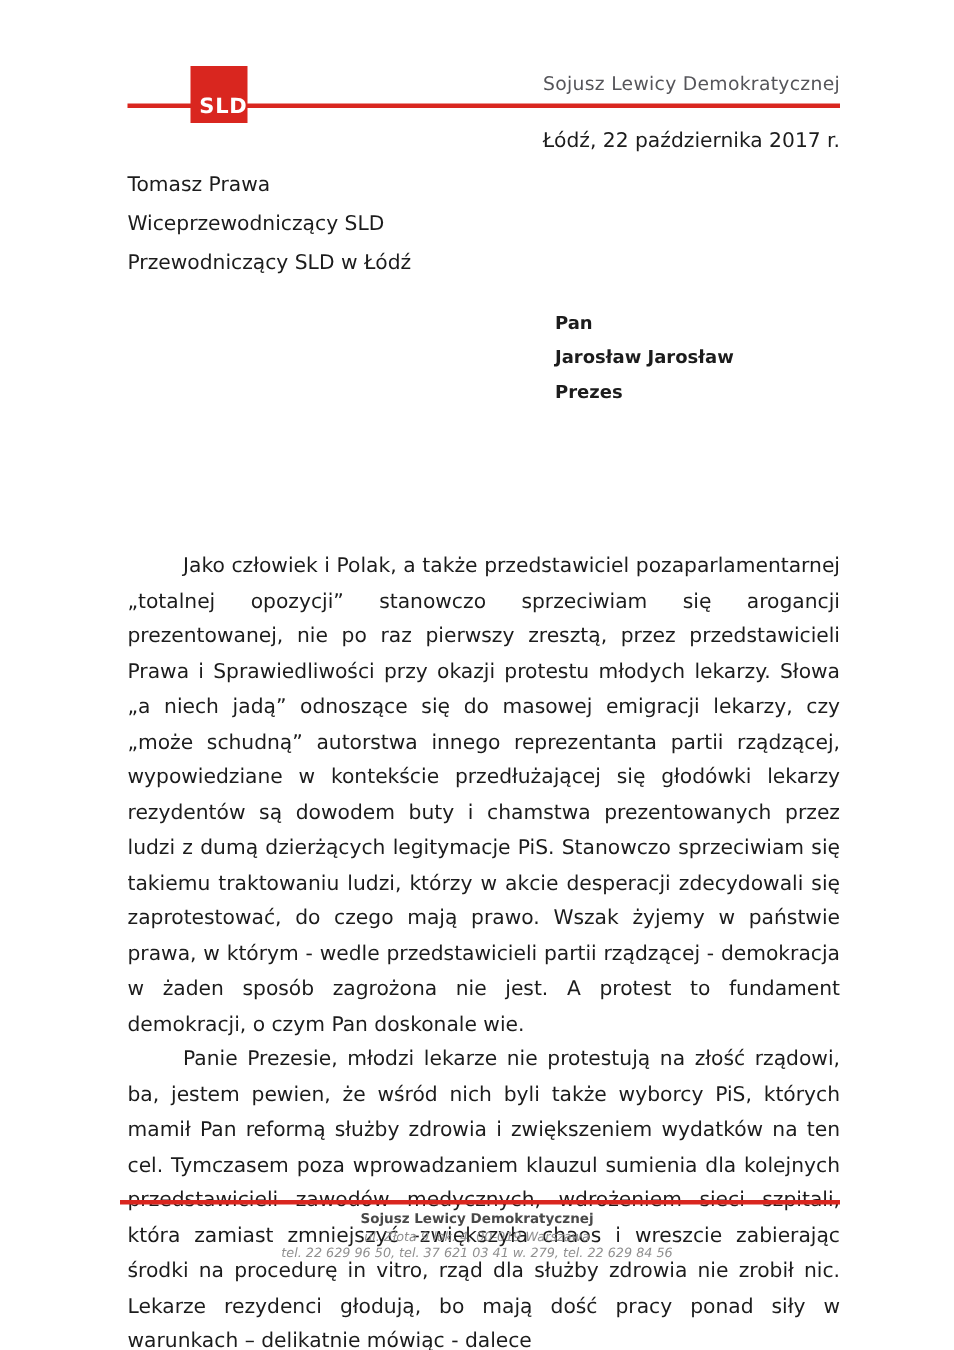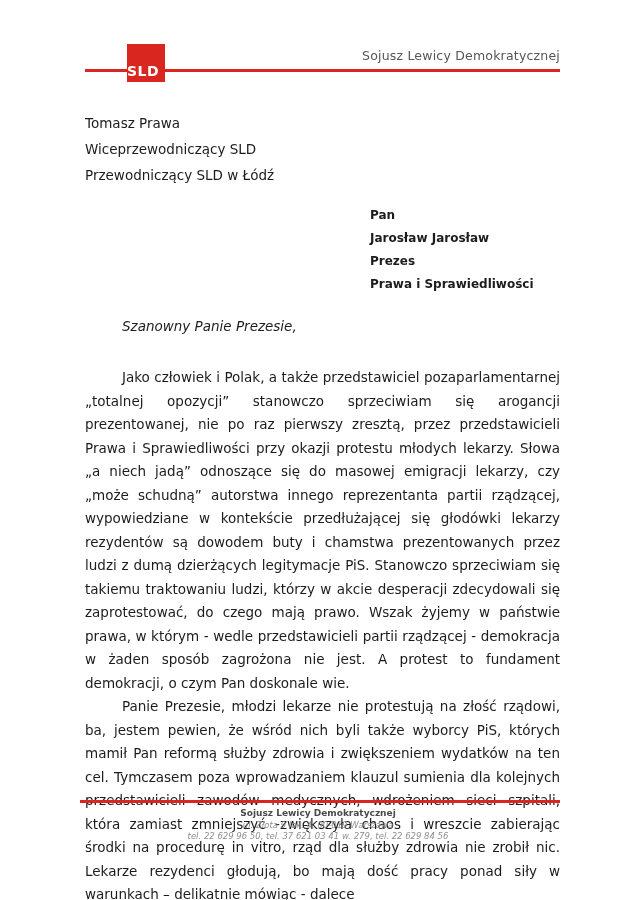--- a/index.html
+++ b/index.html
@@ -15,21 +15,21 @@
   }
 
   
   .hdr-line {
     position:absolute; left:85px; width:475px; top:69px; height:3px;
     background:#d9261f;
   }
   .logo {
     position:absolute; left:127px; top:44px;
     width:38px; height:38px; background:#d9261f;
-    display:flex; align-items:flex-end; justify-content:flex-start;
+    display:flex; align-items:flex-end; justify-content:flex-end;
     z-index:2;
   }
   .logo span {
     color:#ffffff; font-weight:bold; font-size:14px; letter-spacing:.5px;
     line-height:1; padding-bottom:4px;
   }
   .org-name {
     position:absolute; right:76px; top:48px;
     font-size:12.5px; color:#55555a; letter-spacing:.2px;
   }
@@ -75,35 +75,34 @@
 </head>
 <body>
 
 <div class="page">
 
   <div class="hdr-line"></div>
   <div class="logo">
     <span>SLD</span>
   </div>
   <div class="org-name">Sojusz Lewicy Demokratycznej</div>
+  <div class="date-line">Łódź, 22 października 2017 r.</div>
 
   <div class="sender">
     <div>Tomasz Prawa</div>
     <div>Wiceprzewodniczący SLD</div>
     <div>Przewodniczący SLD w Łódź</div>
   </div>
 
   <div class="recipient">
     <div>Pan</div>
     <div>Jarosław Jarosław</div>
     <div>Prezes</div>
-    <div>Prawa i Sprawiedliwości</div>
   </div>
 
-  <div class="salutation">Szanowny Panie Prezesie,</div>
   <div class="body-text">
     <p>Jako człowiek i Polak, a także przedstawiciel pozaparlamentarnej „totalnej opozycji” stanowczo sprzeciwiam się arogancji prezentowanej, nie po raz pierwszy zresztą, przez przedstawicieli Prawa i Sprawiedliwości przy okazji protestu młodych lekarzy. Słowa „a niech jadą” odnoszące się do masowej emigracji lekarzy, czy „może schudną” autorstwa innego reprezentanta partii rządzącej, wypowiedziane w kontekście przedłużającej się głodówki lekarzy rezydentów są dowodem buty i chamstwa prezentowanych przez ludzi z dumą dzierżących legitymacje PiS. Stanowczo sprzeciwiam się takiemu traktowaniu ludzi, którzy w akcie desperacji zdecydowali się zaprotestować, do czego mają prawo. Wszak żyjemy w państwie prawa, w którym - wedle przedstawicieli partii rządzącej - demokracja w żaden sposób zagrożona nie jest. A protest to fundament demokracji, o czym Pan doskonale wie.</p>
     <p>Panie Prezesie, młodzi lekarze nie protestują na złość rządowi, ba, jestem pewien, że wśród nich byli także wyborcy PiS, których mamił Pan reformą służby zdrowia i zwiększeniem wydatków na ten cel. Tymczasem poza wprowadzaniem klauzul sumienia dla kolejnych przedstawicieli zawodów medycznych, wdrożeniem sieci szpitali, która zamiast zmniejszyć -zwiększyła chaos i wreszcie zabierając środki na procedurę in vitro, rząd dla służby zdrowia nie zrobił nic. Lekarze rezydenci głodują, bo mają dość pracy ponad siły w warunkach – delikatnie mówiąc - dalece</p>
   </div>
 
   <div class="ftr-line"></div>
   <div class="footer">
     <div class="f-org">Sojusz Lewicy Demokratycznej</div>
     <div class="f-row">ul. Złota 9 lok. 4, 00-019 Warszawa</div>
     <div class="f-row">tel. 22 629 96 50, tel. 37 621 03 41 w. 279, tel. 22 629 84 56</div>

